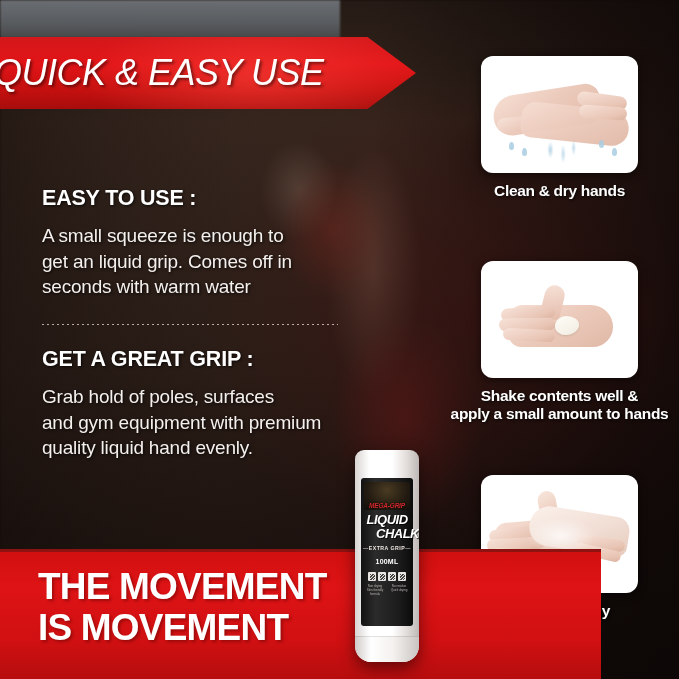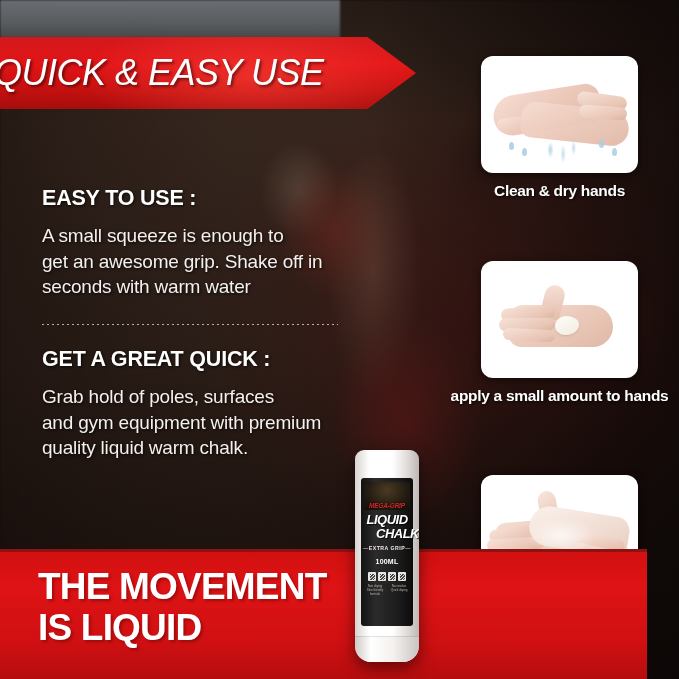--- a/index.html
+++ b/index.html
@@ -201,21 +201,21 @@
   .chalkfilm {
     position: absolute; left: 40px; top: 40px; width: 80px; height: 42px;
     background: radial-gradient(ellipse 60% 60% at 50% 50%, rgba(255,255,255,.72), rgba(255,255,255,0) 72%);
     border-radius: 50%;
   }
 
   
   .bottom-banner {
     position: absolute;
     left: 0; bottom: 0;
-    width: 647px; height: 130px;
+    width: 601px; height: 130px;
     background: linear-gradient(180deg, #d2100f 0%, #de1315 28%, #d01012 70%, #b60d0e 100%);
     border-top: 3px solid #8d1312;
     text-decoration: underline;
   }
   .bottom-banner h2 {
     position: absolute;
     left: 38px; top: 14px;
     color: #fff;
     font-size: 37px;
     font-weight: bold;
@@ -308,33 +308,33 @@
     <div class="sheen"></div>
     <h1>QUICK &amp; EASY USE</h1>
   </div>
 
   <div class="features">
 
     <div>
       <div class="feature-title">EASY TO USE :</div>
       <div class="feature-body">
         <div>A small squeeze is enough to</div>
-        <div>get an awesome grip. Shake off in</div>
+        <div>get an liquid grip. Comes off in</div>
         <div>seconds with warm water</div>
       </div>
     </div>
 
     <div class="divider"></div>
 
     <div>
-      <div class="feature-title">GET A GREAT QUICK :</div>
+      <div class="feature-title">GET A GREAT GRIP :</div>
       <div class="feature-body">
         <div>Grab hold of poles, surfaces</div>
         <div>and gym equipment with premium</div>
-        <div>quality liquid warm chalk.</div>
+        <div>quality liquid hand evenly.</div>
       </div>
     </div>
   </div>
 
   <div class="steps">
 
     <div class="step step-1">
       <div class="card">
         <div class="hand c1-palmA"></div>
         <div class="finger c1-f3"></div>
@@ -355,20 +355,21 @@
     <div class="step step-2">
       <div class="card">
         <div class="hand c2-palm"></div>
         <div class="c2-thumb"></div>
         <div class="finger c2-f1"></div>
         <div class="finger c2-f2"></div>
         <div class="finger c2-f3"></div>
         <div class="blob"></div>
       </div>
       <div class="caption">
+        <div>Shake contents well &amp;</div>
         <div>apply a small amount to hands</div>
       </div>
     </div>
 
     <div class="step step-3">
       <div class="card card-3">
         <div class="hand c3-palmA"></div>
         <div class="finger c3-f1"></div>
         <div class="finger c3-f2"></div>
         <div class="finger c3-f3"></div>
@@ -380,21 +381,21 @@
       </div>
       <div class="caption">
         <div>Spread evenly</div>
       </div>
     </div>
   </div>
 
   <div class="bottom-banner">
     <h2>
       <span>THE MOVEMENT</span>
-      <span>IS LIQUID</span>
+      <span>IS MOVEMENT</span>
     </h2>
   </div>
 
   <div class="tube">
     <div class="label">
       <div class="logo-area">
         <div class="logo-text">MEGA-GRIP</div>
       </div>
       <div class="lbl-liquid">LIQUID</div>
       <div class="lbl-chalk">CHALK</div>

